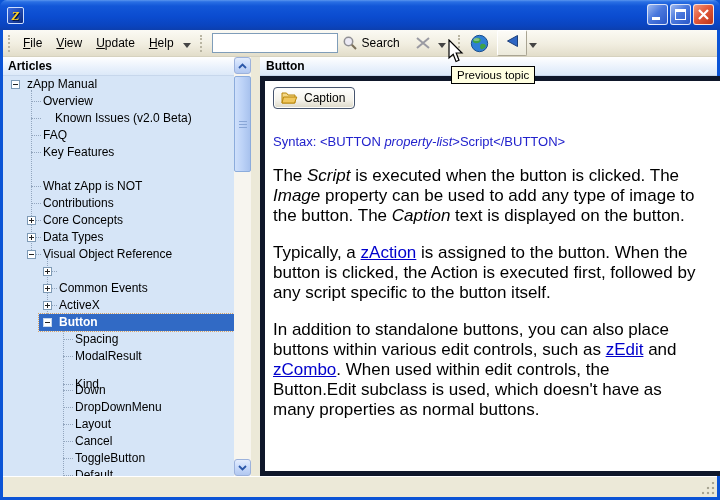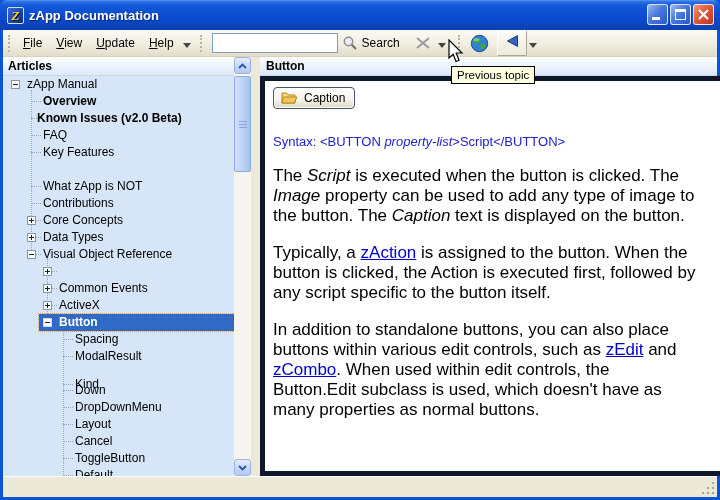--- a/index.html
+++ b/index.html
@@ -109,21 +109,20 @@
     background:var(--tip,#ffffe1); border:1px solid #000; font-size:11.5px; z-index:50; }
   .cursor { position:absolute; left:446px; top:39px; z-index:60; }
 </style>
 </head>
 <body>
 
 <div class="window">
 
   <div class="titlebar">
     <div class="app-icon">Z</div>
-    <div class="title-text">zApp Documentation</div>
     <div class="win-btns">
       <div class="wbtn blue">
           <span class="glyph-min"></span>
         </div>
       <div class="wbtn blue">
           <span class="glyph-max"></span>
         </div>
       <div class="wbtn red">
         <svg class="glyph-x" width="13" height="13">
             <path d="M2 2 L11 11 M11 2 L2 11" stroke="#fff" stroke-width="2.2"></path>
@@ -181,27 +180,27 @@
   <div class="tree" id="tree-host">
     <div class="guide" style="left:28px; top:14px; height:164px;"></div>
     <div class="guide" style="left:44px; top:182px; height:64px;"></div>
     <div class="guide" style="left:60px; top:252px; height:148px;"></div>
   <div class="trow" style="top: 0px; --g: 12;">
         <span class="expander minus" style="left: 8px;">
           <i class="h"></i>
         </span>
         <span class="tlabel" style="left: 22px;">zApp Manual</span>
       </div>
-      <div class="trow" style="top: 17px; font-weight: bold; --g: 28;">
+      <div class="trow" style="top: 17px; --g: 28;">
         <span class="stub" style="left: 28px;"></span>
         <span class="tlabel" style="left: 38px;">Overview</span>
       </div>
       <div class="trow" style="top: 34px; --g: 28;">
         <span class="stub" style="left: 28px;"></span>
-        <span class="tlabel" style="left: 32px; font-weight: bold;">Known Issues (v2.0 Beta)</span>
+        <span class="tlabel" style="left: 50px;">Known Issues (v2.0 Beta)</span>
       </div>
       <div class="trow" style="top: 51px; --g: 28;">
         <span class="stub" style="left: 28px;"></span>
         <span class="tlabel" style="left: 38px;">FAQ</span>
       </div>
       <div class="trow" style="top: 68px; --g: 28;">
         <span class="stub" style="left: 28px;"></span>
         <span class="tlabel" style="left: 38px;">Key Features</span>
       </div>
       <div class="trow" style="top: 102px; --g: 28;">

